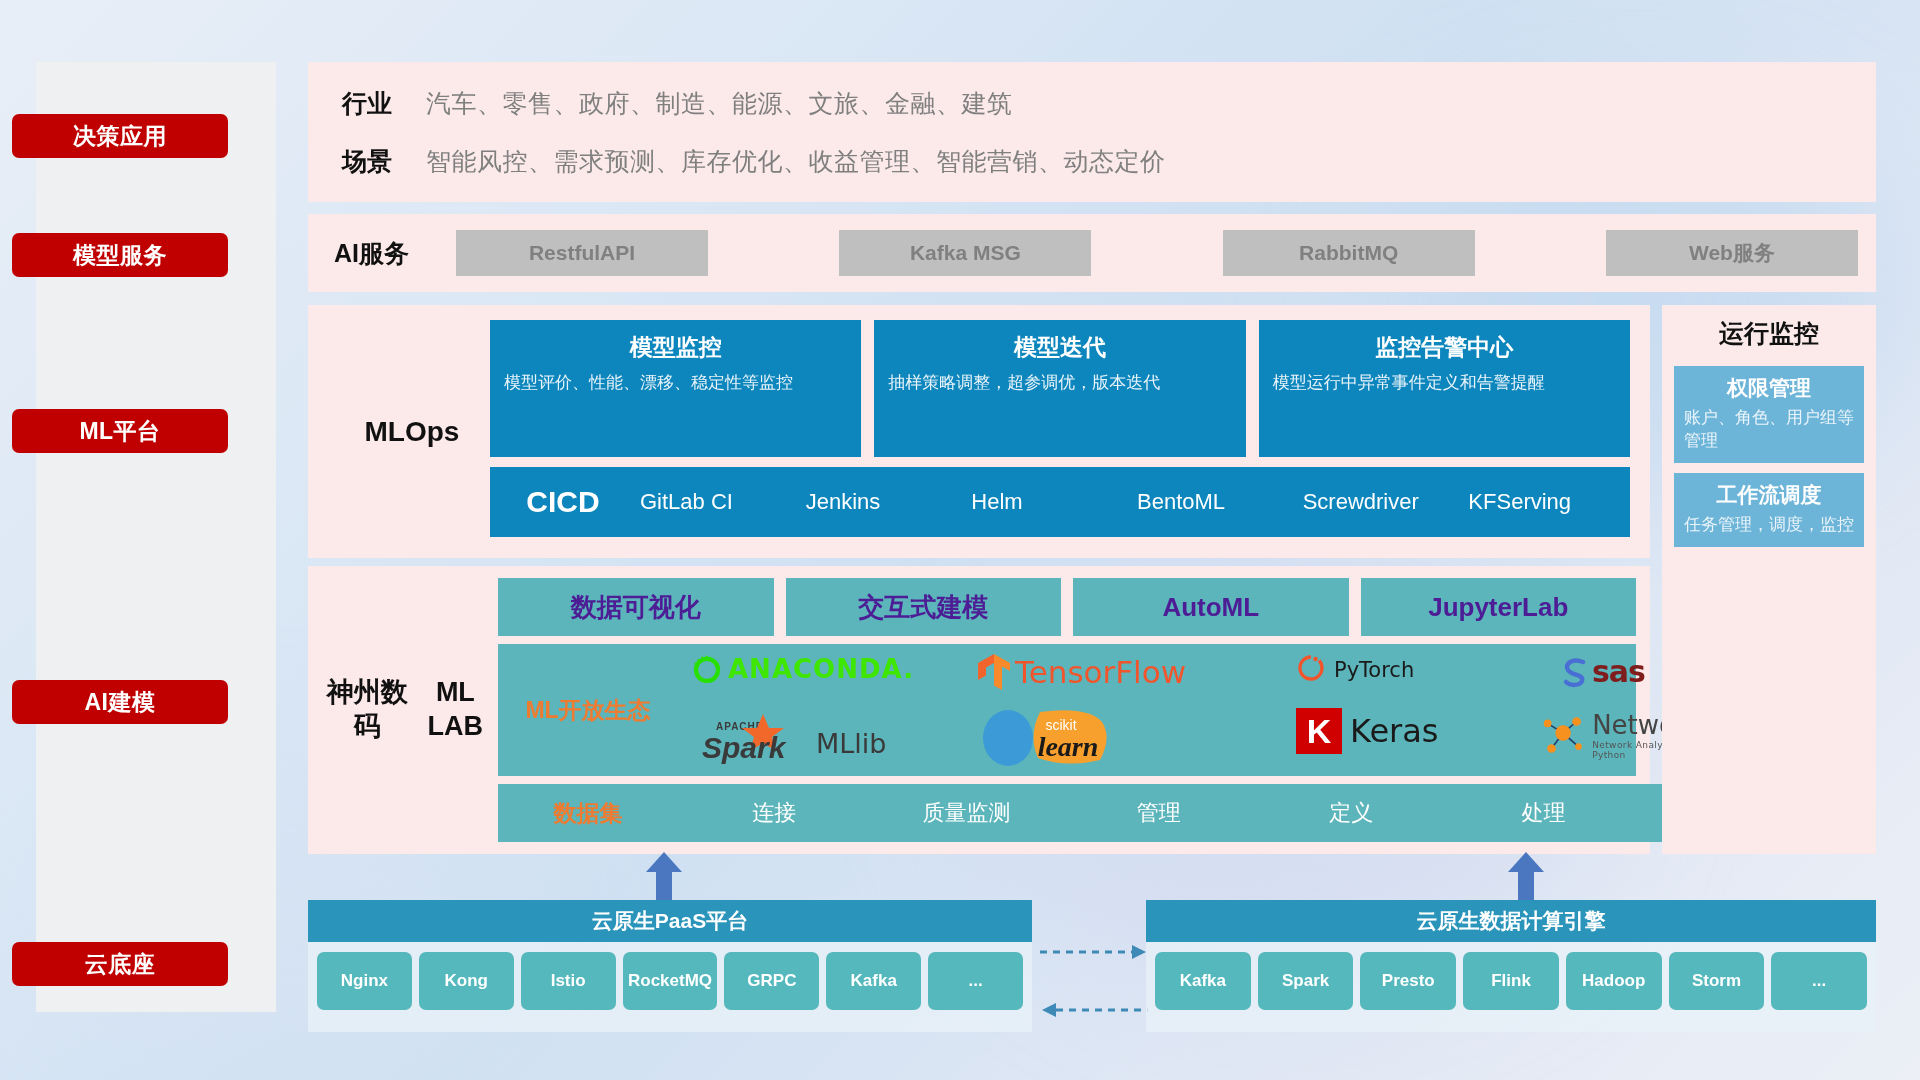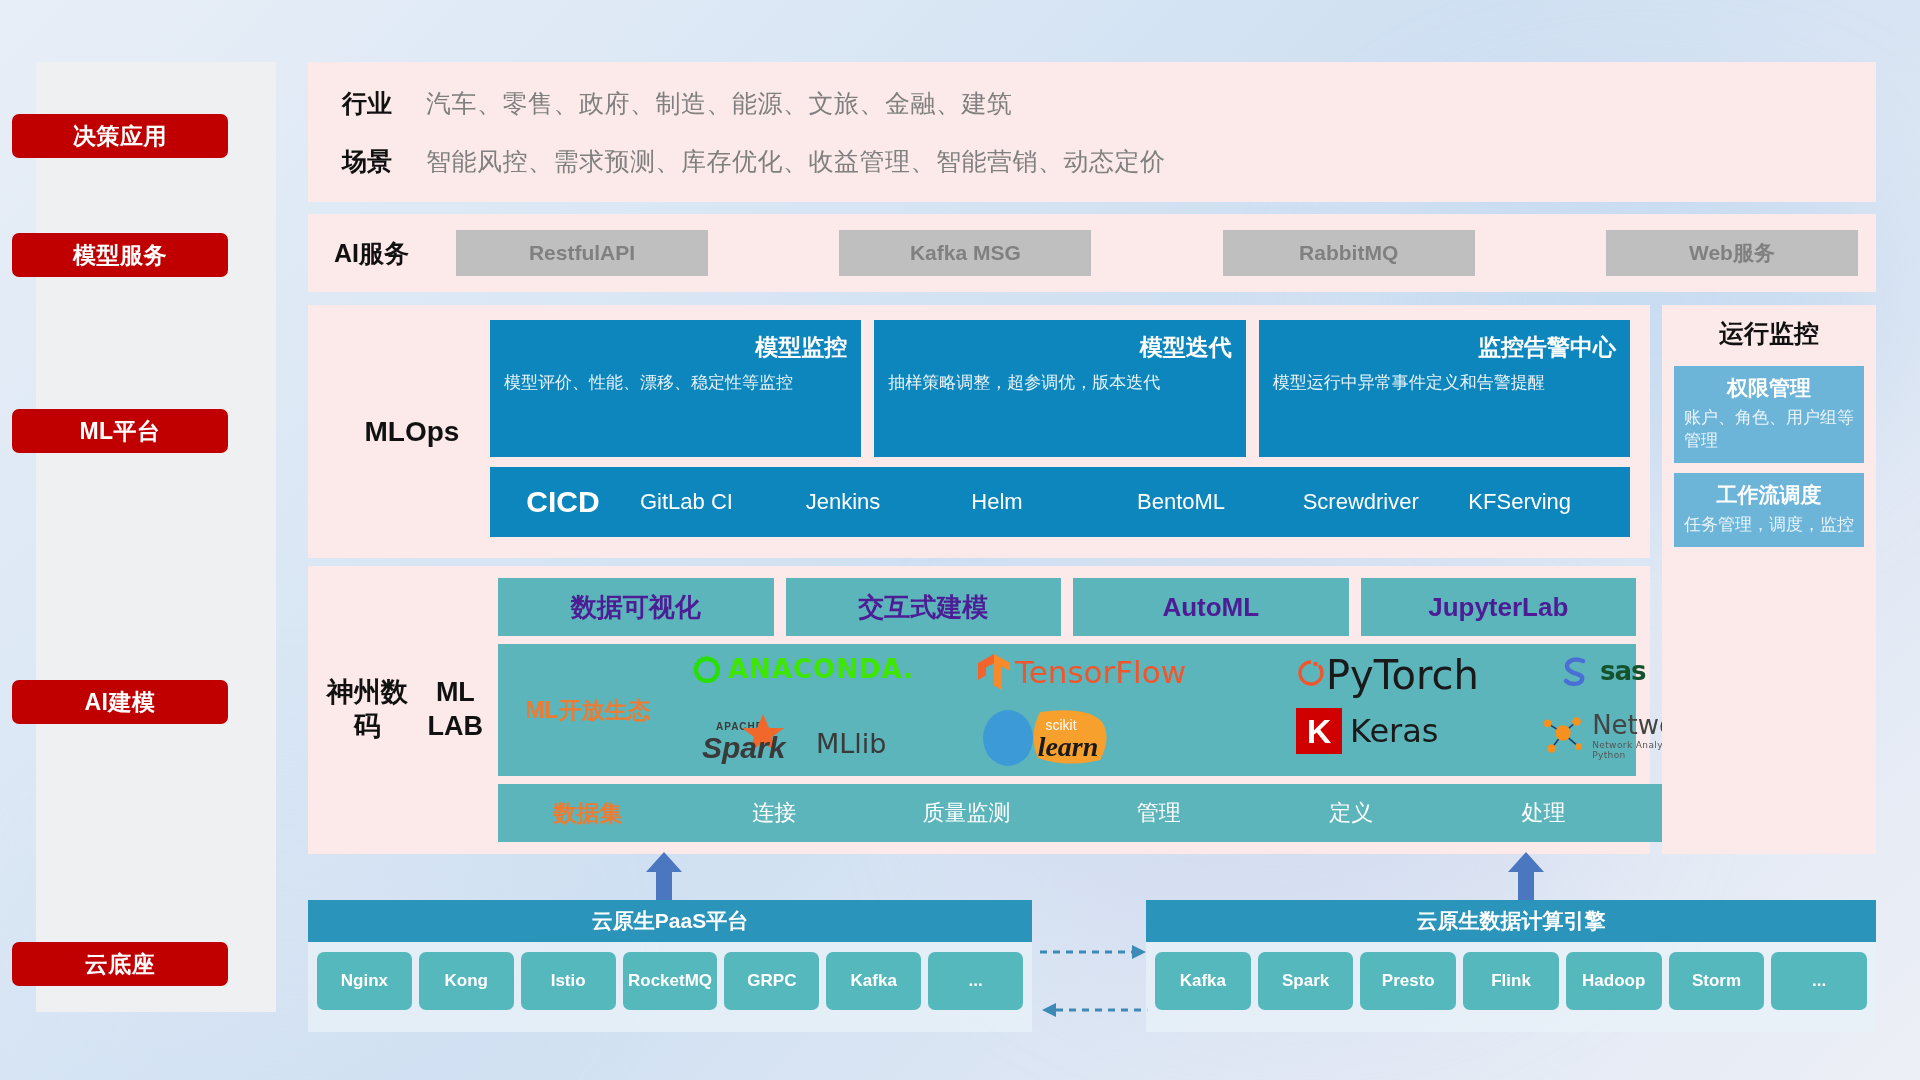--- a/index.html
+++ b/index.html
@@ -50,21 +50,21 @@
   }
 
   
   .mlops-block { left: 308px; top: 305px; width: 1342px; height: 253px; }
   .mlops-label { position: absolute; left: 24px; top: 0; width: 160px; height: 253px;
                  display: flex; align-items: center; justify-content: center;
                  font-size: 28px; font-weight: bold; color: #111; }
   .mlops-cards { position: absolute; left: 182px; top: 15px; width: 1140px; height: 137px;
                  display: flex; gap: 13px; }
   .mlops-card { flex: 1; background: #0c86bd; color: #fff; padding: 12px 14px 10px; }
-  .mlops-card h4 { font-size: 23px; text-align: right; margin-bottom: 9px; font-weight: bold; }
+  .mlops-card h4 { font-size: 23px; text-align: center; margin-bottom: 9px; font-weight: bold; }
   .mlops-card p { font-size: 17px; line-height: 1.35; color: #e9f4fa; }
   .cicd-bar { position: absolute; left: 182px; top: 162px; width: 1140px; height: 70px;
               background: #0c86bd; color: #fff; display: flex; align-items: center;
               overflow: hidden; }
   .cicd-title { width: 146px; text-align: center; font-size: 30px; font-weight: bold; flex: none; }
   .cicd-items { flex: 1; display: flex; }
   .cicd-item { flex: 1; font-size: 22px; line-height: 1.05; text-align: left; padding-left: 4px; }
 
   
   .lab-block { left: 308px; top: 566px; width: 1342px; height: 288px; }
@@ -216,28 +216,28 @@
             <polygon points="18,14 26,18.5 26,27 18,22.5" fill="#f98a2c"></polygon>
           </svg>
           <span class="logo-txt" style="font-size:31px;color:#f2552c;margin-left:3px">TensorFlow</span>
         </div>
 
         <div class="logo" style="left:618px; top:8px;">
           <svg width="30" height="36" viewBox="0 0 30 36">
             <path d="M15 5 A11 11 0 1 0 23 8.5" fill="none" stroke="#f2552c" stroke-width="3.4"></path>
             <circle cx="19.5" cy="7" r="2.3" fill="#f2552c"></circle>
           </svg>
-          <span class="logo-txt" style="font-size:40px;color:#1a1a1a;margin-left:0">PyTorch</span>
+          <span class="logo-txt" style="font-size:21px;color:#1a1a1a;margin-left:8px">PyTorch</span>
         </div>
 
         <div class="logo" style="left:880px; top:10px;">
           <svg width="34" height="34" viewBox="0 0 34 34">
             <path d="M25 7 C14 3 6 9 10 15 C14 21 26 19 24 26 C22 31 12 31 8 27" fill="none" stroke="#4a6fd4" stroke-width="4.5" stroke-linecap="round"></path>
           </svg>
-          <span class="logo-txt" style="font-size:26px;color:#14532d;font-weight:bold;letter-spacing:-1px;margin-left:8px">sas</span>
+          <span class="logo-txt" style="font-size:30px;color:#7f1d1d;font-weight:bold;letter-spacing:-1px;margin-left:0">sas</span>
         </div>
 
         <div class="logo" style="left:12px; top:66px;">
           <svg width="132" height="56" viewBox="0 0 132 56">
             <text x="26" y="20" font-family="Liberation Sans, sans-serif" font-size="10" fill="#3a3a3a" font-weight="bold" letter-spacing="1">APACHE</text>
             <polygon points="73,4 79,18 94,18 82,27 86,41 73,33 60,41 64,27 52,18 67,18" fill="#f2682a"></polygon>
             <text x="12" y="48" font-family="Liberation Sans, sans-serif" font-size="30" font-weight="bold" font-style="italic" fill="#3a3a3a">Spark</text>
           </svg>
           <span class="logo-txt" style="font-size:27px;color:#3a3a3a;margin-left:-6px;margin-top:10px">MLlib</span>
         </div>

